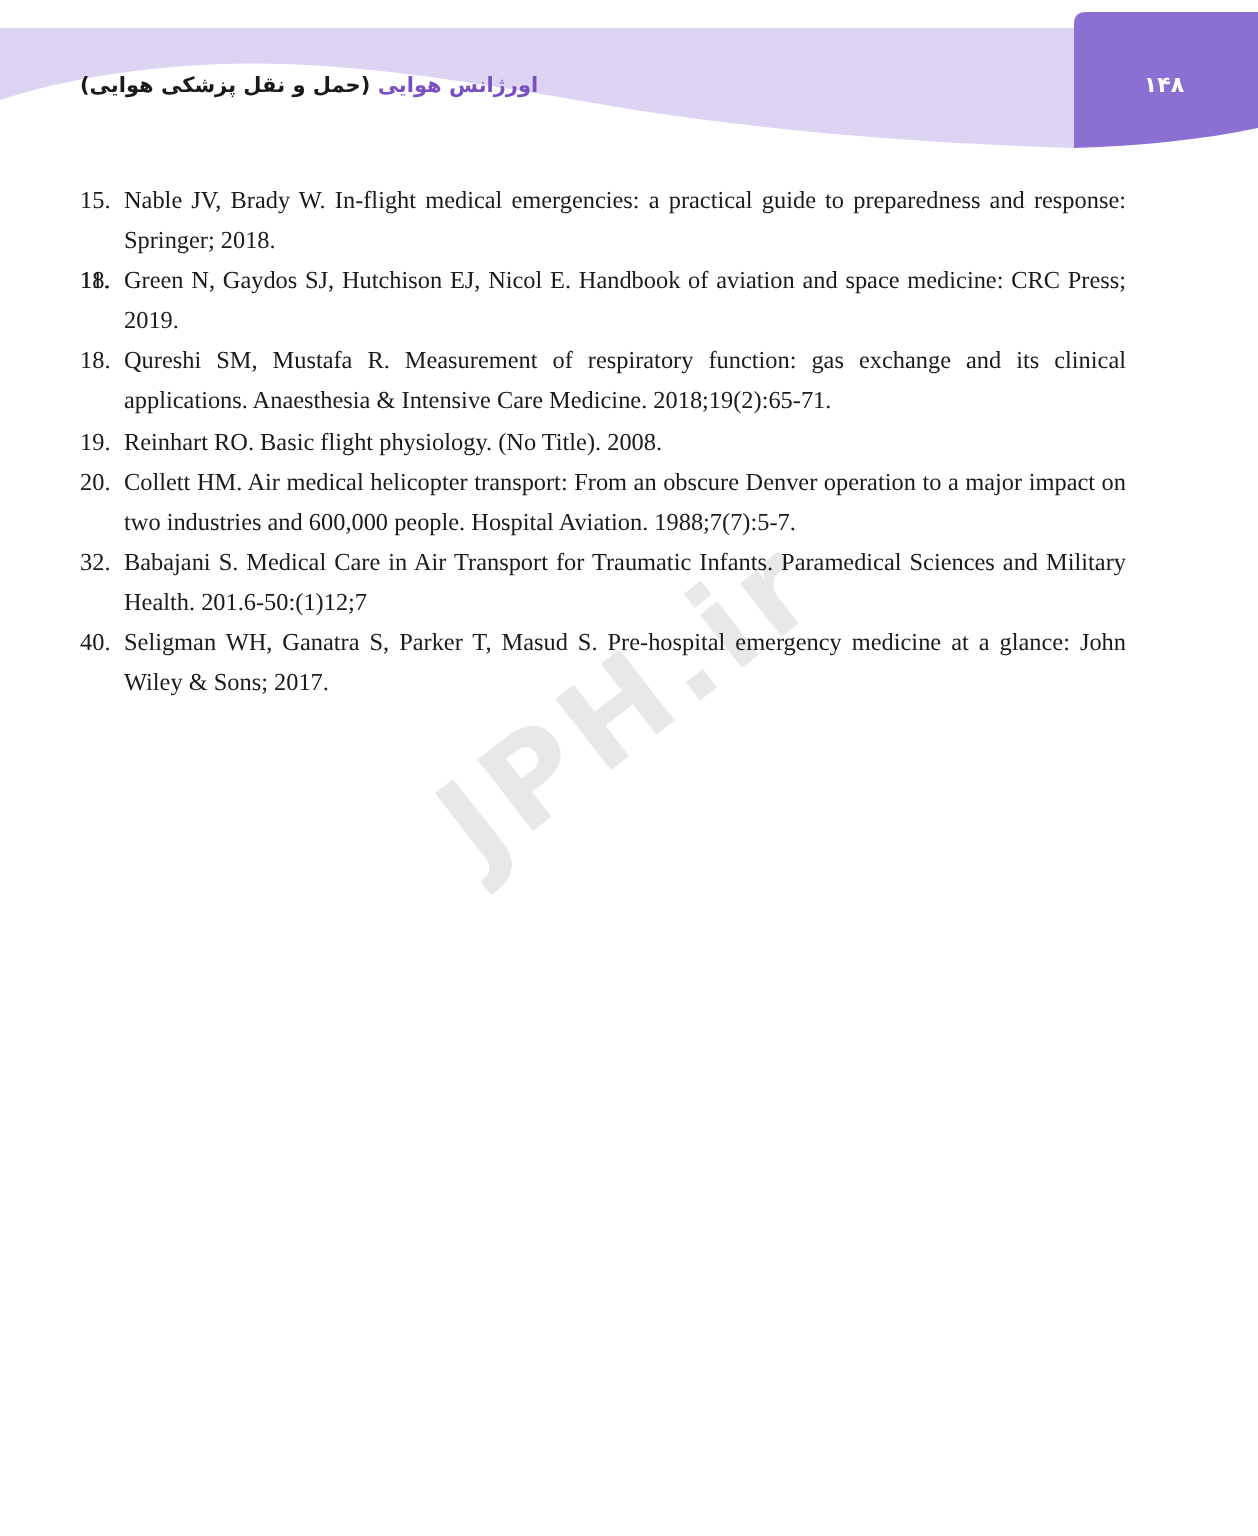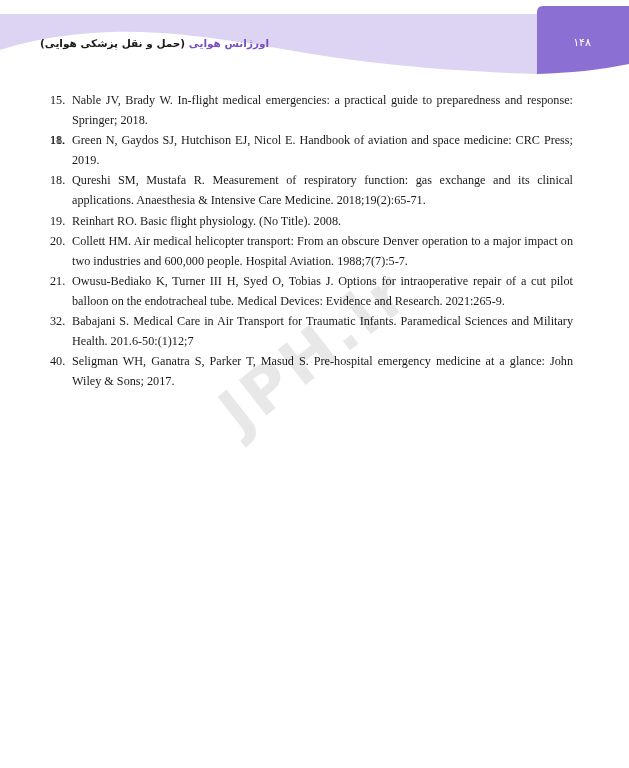--- a/index.html
+++ b/index.html
@@ -2,22 +2,22 @@
 <html><head>
 <meta charset="utf-8">
 <style>
   html, body { margin: 0; padding: 0; background: #ffffff; }
   body { width: 629px; height: 768px; position: relative; overflow: hidden; font-family: "Liberation Serif", serif; color: #1a1a1a; }
   .header { position: absolute; left: 0; top: 0; width: 629px; height: 80px; }
   .header svg { position: absolute; left: 0; top: 0; }
   .header-title { position: absolute; left: 40px; top: 37px; font-family: "DejaVu Sans", sans-serif; font-size: 10.5px; font-weight: bold; direction: rtl; white-space: nowrap; }
   .header-title .accent { color: #7b4fc4; }
   .header-title .sub { color: #1a1a1a; }
-  .page-number { position: absolute; left: 536px; top: 36px; width: 92px; text-align: center; font-family: "DejaVu Sans", sans-serif; font-size: 11px; font-weight: normal; color: #ffffff; }
-  .refs { position: absolute; left: 50px; top: 90px; width: 523px; margin: 0; padding: 0; list-style: none; }
+  .page-number { position: absolute; left: 536px; top: 36px; width: 92px; text-align: center; font-family: "DejaVu Sans", sans-serif; font-size: 11px; font-weight: bold; color: #ffffff; }
+  .refs { position: absolute; left: 40px; top: 90px; width: 523px; margin: 0; padding: 0; list-style: none; }
   .ref { position: relative; padding-left: 22px; font-size: 12.2px; line-height: 20.1px; text-align: justify; text-align-last: left; margin: 0; }
   .ref .num { position: absolute; left: 0; top: 0; }
   .watermark { position: absolute; left: 205px; top: 390px; font-family: "DejaVu Sans", sans-serif; font-weight: bold; font-size: 62px; color: rgba(0,0,0,0.09); transform: rotate(-38deg); transform-origin: left top; white-space: nowrap; letter-spacing: 4px; pointer-events: none; }
 </style>
 </head>
 <body>
 
 <div class="header">
   <svg width="629" height="80" viewBox="0 0 629 80">
     <path d="M0,14 L537,14 L537,74 C470,72 380,66 300,52 C230,40 170,30 110,32 C60,34 25,42 0,50 Z" fill="#ddd3f3"></path>
@@ -29,18 +29,17 @@
   <div class="page-number">۱۴۸</div>
 </div>
 
 <ol class="refs">
   <li class="ref"><span class="num">15.</span><span>Nable JV, Brady W. In-flight medical emergencies: a practical guide to preparedness and response: Springer; 2018.</span></li>
   <li class="ref"><span class="num">18.</span></li>
   <li class="ref"><span class="num">11.</span><span>Green N, Gaydos SJ, Hutchison EJ, Nicol E. Handbook of aviation and space medicine: CRC Press; 2019.</span></li>
   <li class="ref"><span class="num">18.</span><span>Qureshi SM, Mustafa R. Measurement of respiratory function: gas exchange and its clinical applications. Anaesthesia &amp; Intensive Care Medicine. 2018;19(2):65-71.</span></li>
   <li class="ref"><span class="num">19.</span><span>Reinhart RO. Basic flight physiology. (No Title). 2008.</span></li>
   <li class="ref"><span class="num">20.</span><span>Collett HM. Air medical helicopter transport: From an obscure Denver operation to a major impact on two industries and 600,000 people. Hospital Aviation. 1988;7(7):5-7.</span></li>
-  <li class="ref"><span class="num">21.</span><span>Owusu-Bediako K, Turner III H, Syed O, Tobias J. Options for intraoperative repair of a cut pilot balloon on the endotracheal tube. Medical Devices: Evidence and Research. 2021:265-9.</span></li>
   <li class="ref"><span class="num">32.</span><span>Babajani S. Medical Care in Air Transport for Traumatic Infants. Paramedical Sciences and Military Health. 201.6-50:(1)12;7</span></li>
   <li class="ref"><span class="num">40.</span><span>Seligman WH, Ganatra S, Parker T, Masud S. Pre-hospital emergency medicine at a glance: John Wiley &amp; Sons; 2017.</span></li>
 </ol>
 
 <div class="watermark">JPH.ir</div>
 
 </body></html>

